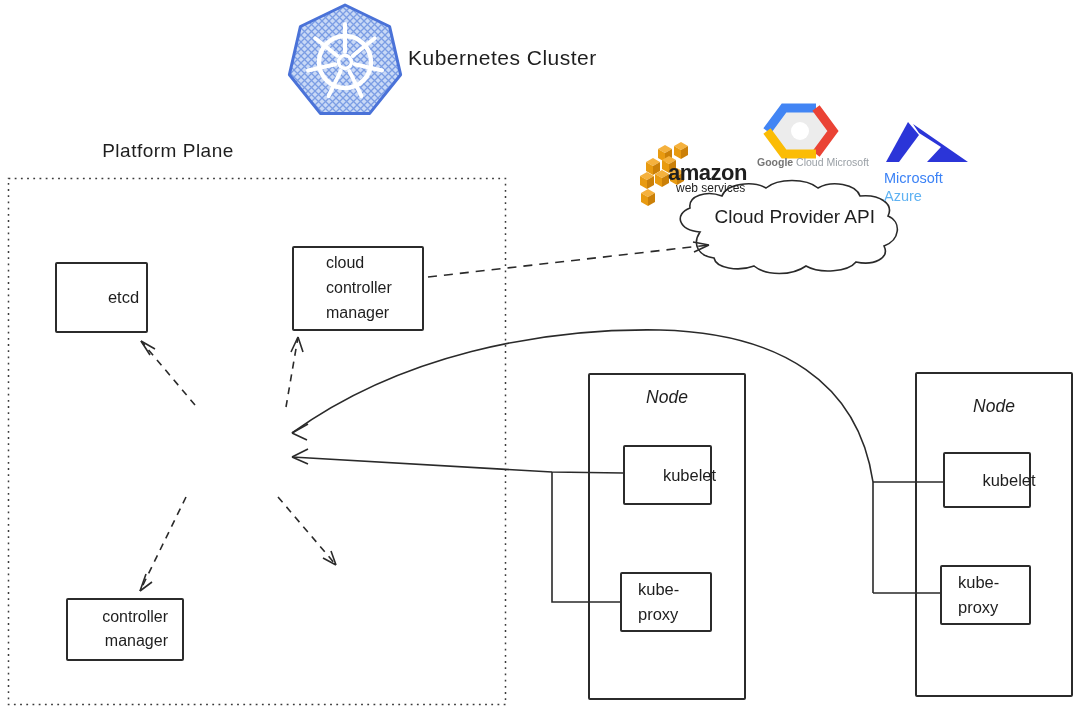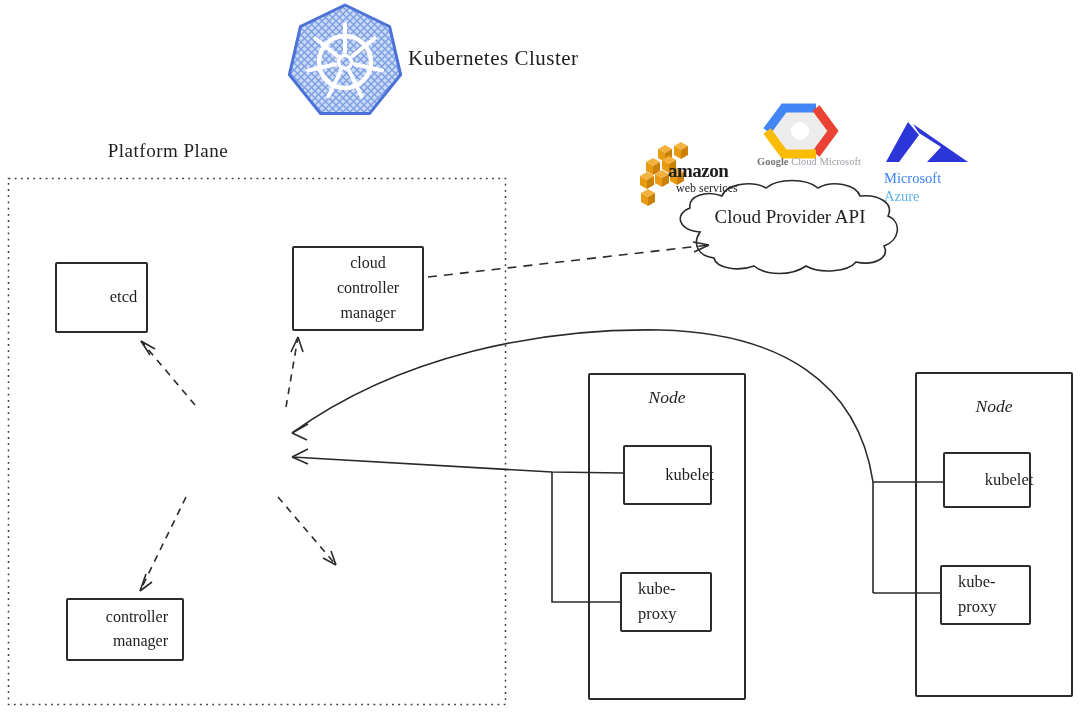--- a/index.html
+++ b/index.html
@@ -1,36 +1,36 @@
 <!DOCTYPE html>
 <html><head>
 <meta charset="utf-8">
 <style>
   html,body{margin:0;padding:0;background:#fff;}
   #canvas{
     position:relative;width:1080px;height:715px;background:#ffffff;
-    font-family:Liberation Serif, serif;color:#1e1e1e;overflow:hidden;
+    font-family:Liberation Sans, sans-serif;color:#1e1e1e;overflow:hidden;
   }
   #wires{position:absolute;left:0;top:0;z-index:1;}
   .label{position:absolute;color:#1e1e1e;z-index:3;}
   .box{
     position:absolute;box-sizing:border-box;background:#fff;
     border:2px solid #2b2b2b;border-radius:2px;z-index:2;
     font-size:16.5px;line-height:1.5;color:#1e1e1e;padding-left:44px;
   }
   .nodebox{
     position:absolute;box-sizing:border-box;background:transparent;
     border:2px solid #2b2b2b;border-radius:2px;z-index:2;
   }
   .center{display:flex;align-items:center;justify-content:center;text-align:center;}
   .title{font-size:21px;letter-spacing:.5px;}
   .cp-label{font-size:19px;letter-spacing:.5px;}
   .node-label{width:100%;text-align:center;font-size:17.5px;font-style:italic;}
-  .cloud-label{font-size:19px;text-align:center;line-height:1.5;z-index:3;}
-  .aws-name{font-size:19px;font-weight:bold;letter-spacing:-0.5px;}
+  .cloud-label{font-size:19px;text-align:right;line-height:1.5;z-index:3;}
+  .aws-name{font-size:22px;font-weight:bold;letter-spacing:-0.5px;}
   .aws-sub{font-size:12px;}
   .gcp-text{font-size:10.5px;color:#9aa0a6;white-space:nowrap;}
   .gcp-brand{font-weight:bold;color:#757575;}
   .ms-line1{font-size:14.5px;color:#3b82f6;}
   .ms-line2{font-size:14.5px;color:#5fb2f2;}
 </style>
 </head>
 <body>
 
 <div id="canvas">
@@ -119,21 +119,21 @@
     </g>
   </svg>
 
   <div class="label title" style="left:408px;top:46px;">Kubernetes Cluster</div>
   <div class="label cp-label" style="left:8px;top:140px;width:320px;text-align:center;">Platform Plane</div>
 
   <div class="box center" style="left:55px;top:262px;width:93px;height:71px;">
     <span>etcd</span>
   </div>
 
-  <div class="box" style="left:292px;top:246px;width:132px;height:85px;padding:3px 0 0 20px;font-size:16px;line-height:1.55;text-align:center;">
+  <div class="box" style="left:292px;top:246px;width:132px;height:85px;padding:3px 0 0 32px;font-size:16px;line-height:1.55;">
     <span style="display:inline-block;width:86px;">cloud controller manager</span>
   </div>
 
 
   <div class="box" style="left:66px;top:598px;width:118px;height:63px;padding:5px 0 0 15px;font-size:16px;line-height:1.5;">
     <span style="display:inline-block;width:85px;text-align:right;">controller manager</span>
   </div>
 
 
   <div class="label cloud-label" style="left:705px;top:203px;width:170px;">Cloud Provider API</div>

